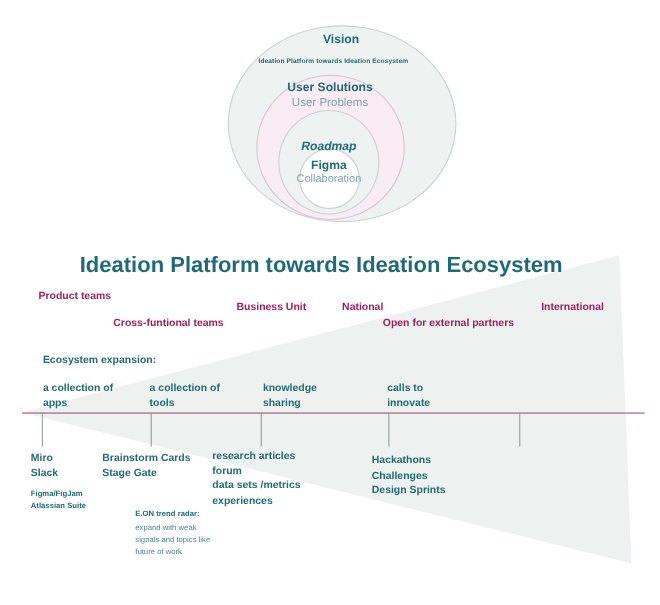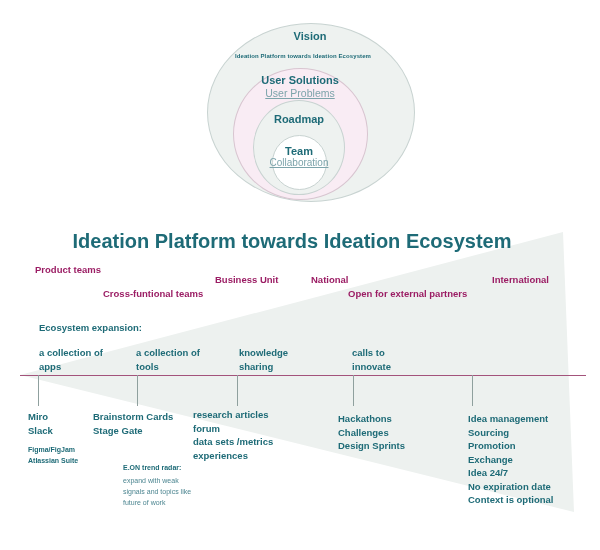--- a/index.html
+++ b/index.html
@@ -1,21 +1,21 @@
 <!DOCTYPE html>
 <html><head>
 <meta charset="utf-8">
 <style>
   html,body{margin:0;padding:0;background:#ffffff;}
   body{font-family:"Liberation Sans", sans-serif;}
   .canvas{position:relative;width:600px;height:550px;background:#fff;overflow:hidden;}
   .abs{position:absolute;}
   .ctr{transform:translateX(-50%);white-space:nowrap;}
   .teal{color:#1e6b77;}
-  .muted{color:#7da4ab;text-decoration:underline;}
+  .muted{color:#7da4ab;}
   .purple{color:#9b1d64;font-weight:bold;font-size:9.5px;}
   
   .ring{position:absolute;border-radius:50%;border:1px solid #c8d3d1;box-sizing:border-box;}
   .ring.outer{left:207px;top:23px;width:208px;height:179px;background:#eef2f0;}
   .ring.r2{left:233px;top:68px;width:135px;height:132px;background:#f9ecf4;border-color:#d8c5d0;}
   .ring.r3{left:253px;top:100px;width:92px;height:95px;background:#eef2f0;}
   .ring.core{left:272px;top:135px;width:55px;height:55px;background:#ffffff;}
   .venn-t1{font-size:11px;font-weight:bold;}
   .venn-sub{font-size:10.5px;}
   .vision-sub{font-size:6px;font-weight:bold;letter-spacing:.1px;}
@@ -41,22 +41,22 @@
 
   <div class="ring outer"></div>
   <div class="ring r2"></div>
   <div class="ring r3"></div>
   <div class="ring core"></div>
 
   <div class="abs ctr teal venn-t1" style="left:310px;top:30px;">Vision</div>
   <div class="abs ctr teal vision-sub" style="left:303px;top:53px;">Ideation Platform towards Ideation Ecosystem</div>
   <div class="abs ctr teal venn-t1" style="left:300px;top:74px;">User Solutions</div>
   <div class="abs ctr muted venn-sub" style="left:300px;top:87px;">User Problems</div>
-  <div class="abs ctr teal venn-t1" style="left:299px;top:113px;">Roadmap</div>
-  <div class="abs ctr teal venn-t1" style="left:299px;top:145px;">Team</div>
+  <div class="abs ctr teal venn-t1" style="left:299px;top:127px;font-style:italic;">Roadmap</div>
+  <div class="abs ctr teal venn-t1" style="left:299px;top:145px;">Figma</div>
   <div class="abs ctr muted venn-sub" style="left:299px;top:157px;font-size:10px;">Collaboration</div>
 
   <div class="abs ctr main-title" style="left:292px;top:230px;">Ideation Platform towards Ideation Ecosystem</div>
 
   <div class="abs purple" style="left:35px;top:264px;">Product teams</div>
   <div class="abs purple" style="left:103px;top:288px;">Cross-funtional teams</div>
   <div class="abs purple" style="left:215px;top:274px;">Business Unit</div>
   <div class="abs purple" style="left:311px;top:274px;">National</div>
   <div class="abs purple" style="left:348px;top:288px;">Open for external partners</div>
   <div class="abs purple" style="left:492px;top:274px;">International</div>
@@ -93,21 +93,14 @@
 
   <div class="abs stage-items" style="left:193px;top:408px;">research articles
 forum
 data sets /metrics
 experiences</div>
 
   <div class="abs stage-items" style="left:338px;top:412px;">Hackathons
 Challenges
 Design Sprints</div>
 
-  <div class="abs stage-items" style="left:468px;top:412px;">Idea management
-Sourcing
-Promotion
-Exchange
-Idea 24/7
-No expiration date
-Context is optional</div>
 
 </div>
 
 </body></html>

